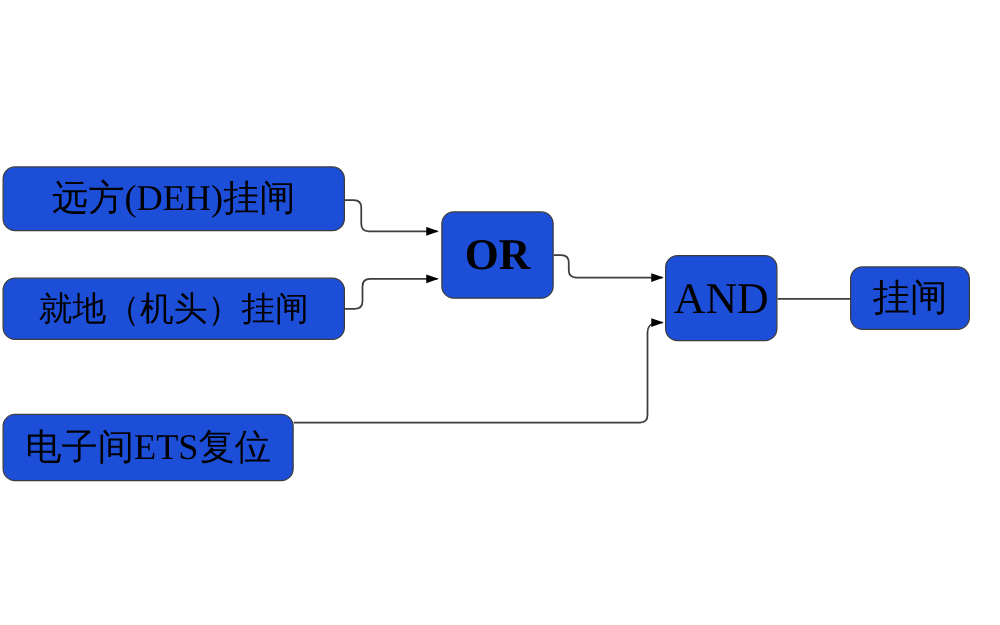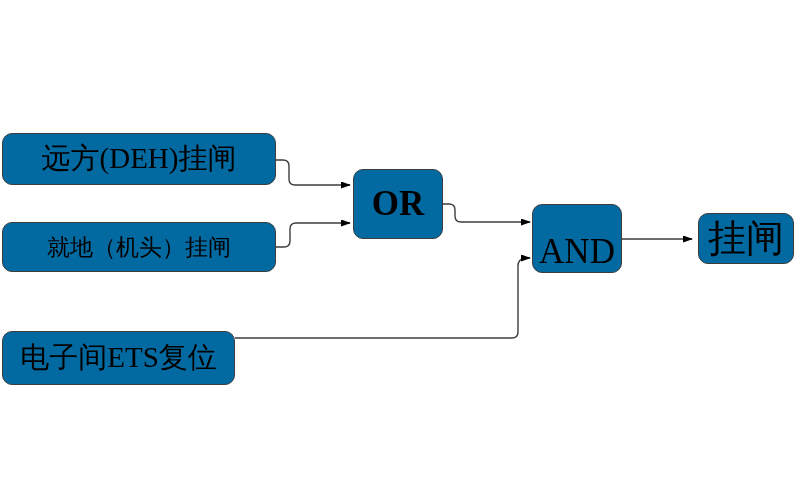--- a/index.html
+++ b/index.html
@@ -23,35 +23,35 @@
     height: 500px;
   }
   .edges-svg path {
     fill: none;
     stroke: #3d3d3d;
     stroke-width: 1.4;
   }
   .node {
     position: absolute;
     box-sizing: border-box;
-    background: #0369a1;
+    background: #1d4ed8;
     border: 1.5px solid #3d3d3d;
     border-radius: 10px;
     display: flex;
     align-items: center;
     justify-content: center;
     color: #000000;
     white-space: nowrap;
   }
   .node-input1 { left: 2px;   top: 133px; width: 274px; height: 52px; font-size: 29px; }
-  .node-input2 { left: 2px;   top: 222px; width: 274px; height: 50px; font-size: 23px; }
+  .node-input2 { left: 2px;   top: 222px; width: 274px; height: 50px; font-size: 27px; }
   .node-input3 { left: 2px;   top: 311px; width: 233px; height: 54px; font-size: 29px; margin-top: 20px; }
   .node-or     { left: 353px; top: 169px; width: 90px;  height: 70px; font-size: 35px; font-weight: bold; }
-  .node-and    { left: 532px; top: 204px; width: 90px;  height: 69px; font-size: 35px; align-items: flex-end; }
-  .node-output { left: 698px; top: 213px; width: 96px;  height: 51px; font-size: 38px; align-items: center; }
+  .node-and    { left: 532px; top: 204px; width: 90px;  height: 69px; font-size: 35px; }
+  .node-output { left: 680px; top: 213px; width: 96px;  height: 51px; font-size: 30px; align-items: center; }
 </style>
 </head>
 <body>
 
 <div class="canvas">
 
   <svg class="edges-svg" viewBox="0 0 800 500" xmlns="http://www.w3.org/2000/svg">
     <defs>
       <marker id="arrow" markerWidth="10" markerHeight="8" refX="9" refY="3.5" orient="auto" markerUnits="userSpaceOnUse">
         <polygon points="0 0, 10 3.5, 0 7" fill="#000000"></polygon>

